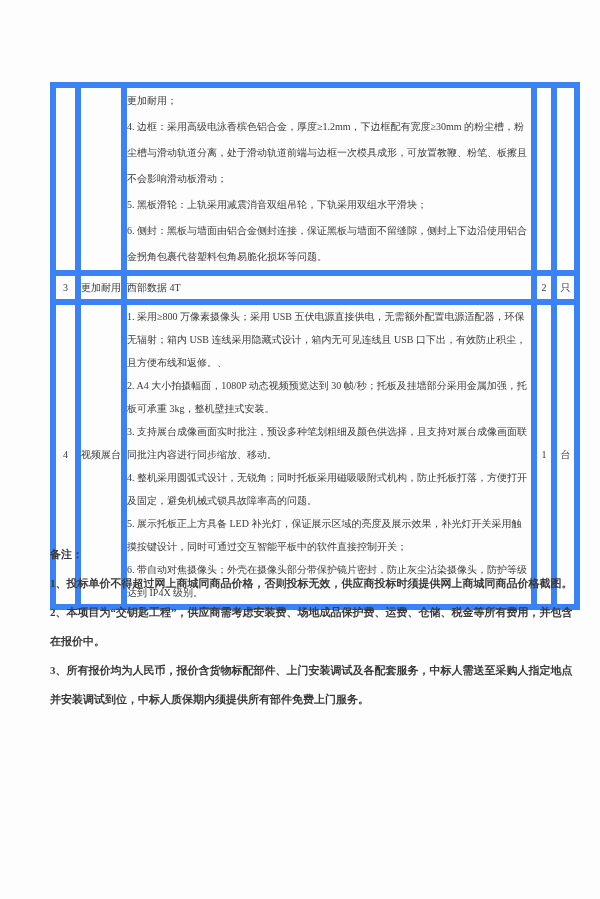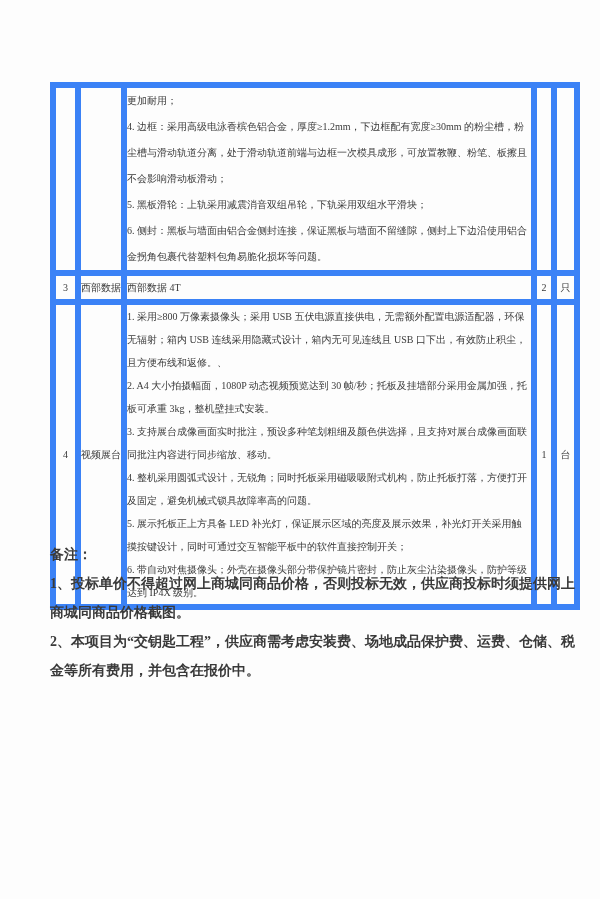--- a/index.html
+++ b/index.html
@@ -39,21 +39,21 @@
   .desc-line { line-height:23px; }
   tbody tr:nth-child(1) { height:166px; }
   tbody tr:nth-child(1) .desc-line { line-height:26px; }
   tbody tr:nth-child(2) { height:28px; }
   tbody tr:nth-child(2) td.item-spec-cell { vertical-align:middle;margin-left:44px; }
   tbody tr:nth-child(3) { height:258px; }
   .notes {
     position:absolute;
     left:50px; top:540px;
     width:526px;
-    font-size:14px;
+    font-size:11px;
     line-height:29px;
   }
   .notes-title { font-weight:bold; }
   .note-item { margin:0;font-weight:bold; }
   .note-item.bold { font-weight:bold; }
 </style>
 </head>
 <body>
 
 <div class="page">
@@ -74,21 +74,21 @@
             <div class="desc-line">更加耐用；</div>
             <div class="desc-line">4. 边框：采用高级电泳香槟色铝合金，厚度≥1.2mm，下边框配有宽度≥30mm 的粉尘槽，粉尘槽与滑动轨道分离，处于滑动轨道前端与边框一次模具成形，可放置教鞭、粉笔、板擦且不会影响滑动板滑动；</div>
             <div class="desc-line">5. 黑板滑轮：上轨采用减震消音双组吊轮，下轨采用双组水平滑块；</div>
             <div class="desc-line">6. 侧封：黑板与墙面由铝合金侧封连接，保证黑板与墙面不留缝隙，侧封上下边沿使用铝合金拐角包裹代替塑料包角易脆化损坏等问题。</div>
           </td>
       <td class="c-center"></td>
       <td class="c-center"></td>
     </tr>
         <tr>
       <td class="c-center">3</td>
-      <td class="c-center">西部数据</td>
+      <td class="c-center">更加耐用</td>
       <td class="item-spec-cell">
             <div class="desc-line">西部数据 4T</div>
           </td>
       <td class="c-center">2</td>
       <td class="c-center">只</td>
     </tr>
         <tr>
       <td class="c-center">4</td>
       <td class="c-center">视频展台</td>
       <td class="item-spec-cell">
@@ -103,16 +103,17 @@
       <td class="c-center">台</td>
     </tr>
       </tbody>
   </table>
 
   <div class="notes">
     <div class="notes-title">备注：</div>
     <div>
         <p class="note-item bold">1、投标单价不得超过网上商城同商品价格，否则投标无效，供应商投标时须提供网上商城同商品价格截图。</p>
         <p class="note-item">2、本项目为“交钥匙工程”，供应商需考虑安装费、场地成品保护费、运费、仓储、税金等所有费用，并包含在报价中。</p>
+        <p class="note-item">3、所有报价均为人民币，报价含货物标配部件、上门安装调试及各配套服务，中标人需送至采购人指定地点并安装调试到位，中标人质保期内须提供所有部件免费上门服务。</p>
       </div>
   </div>
 
 </div>
 
 </body></html>

